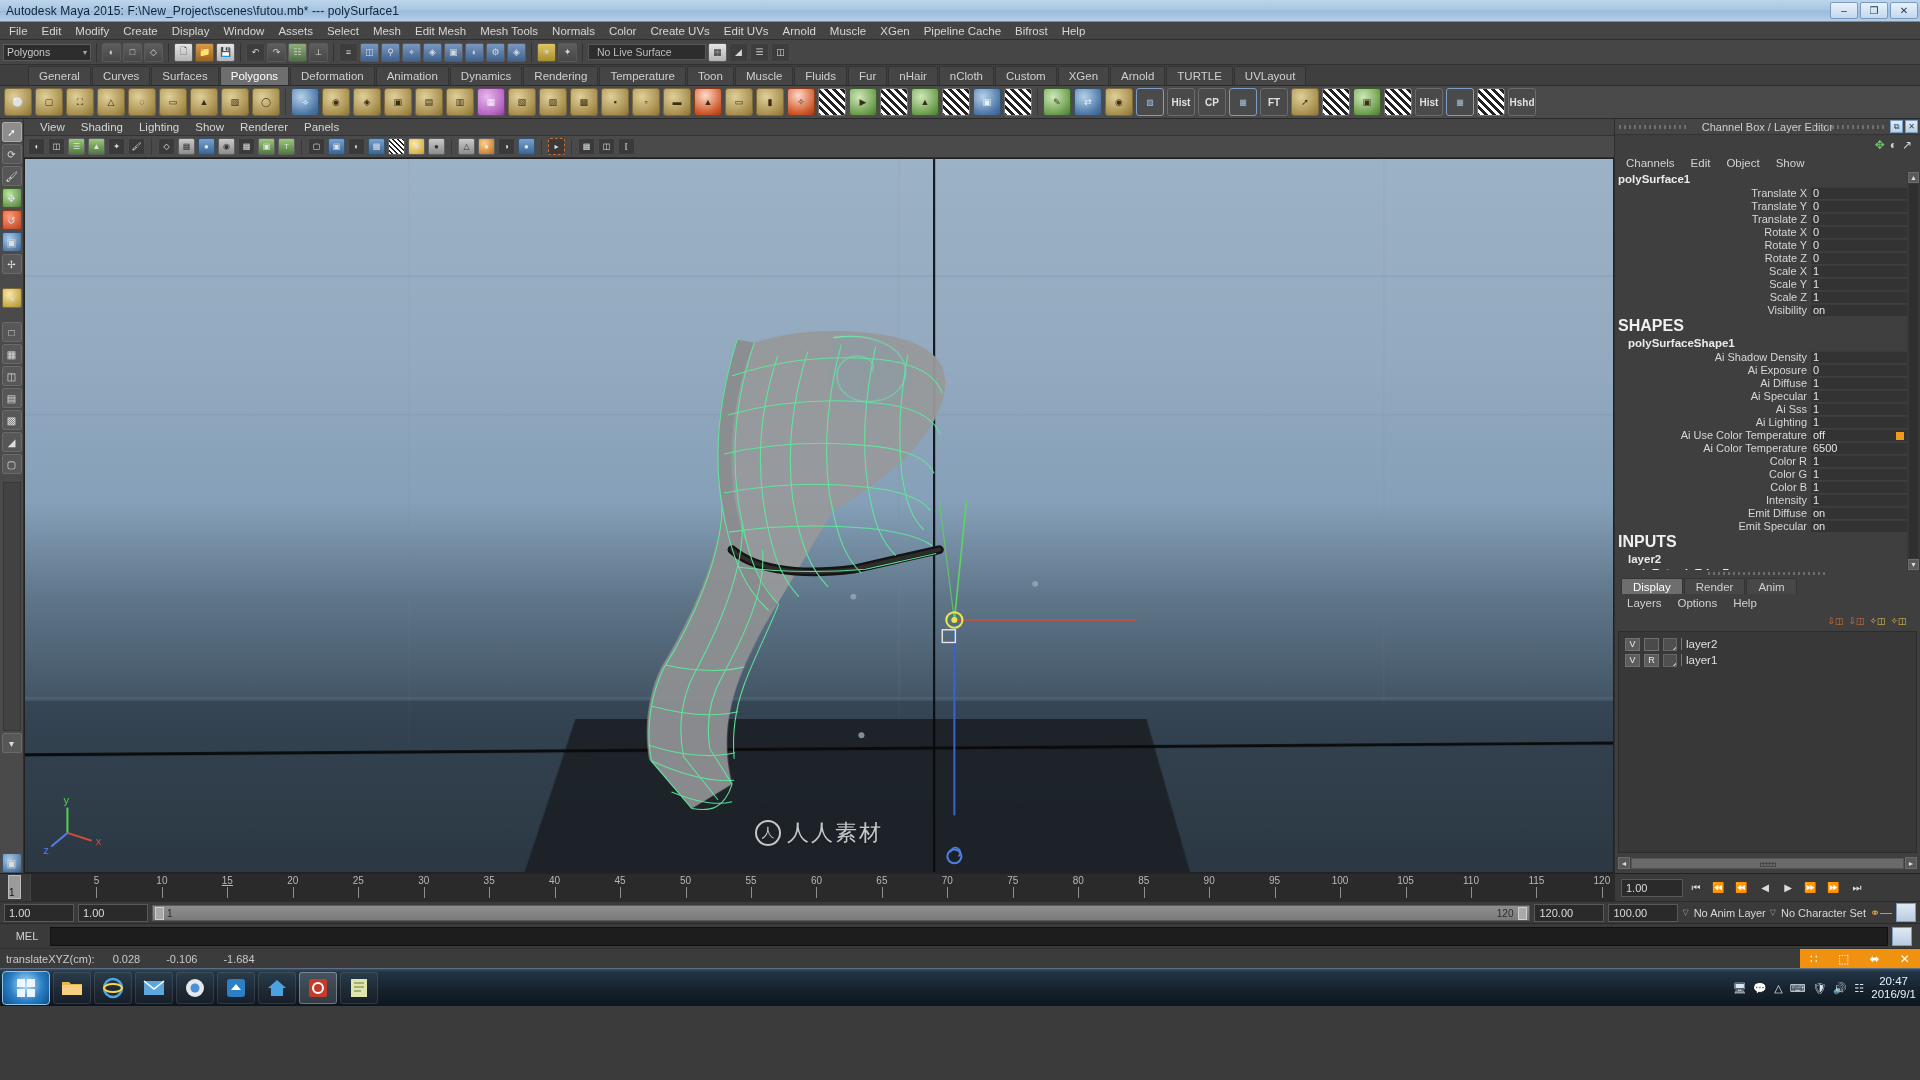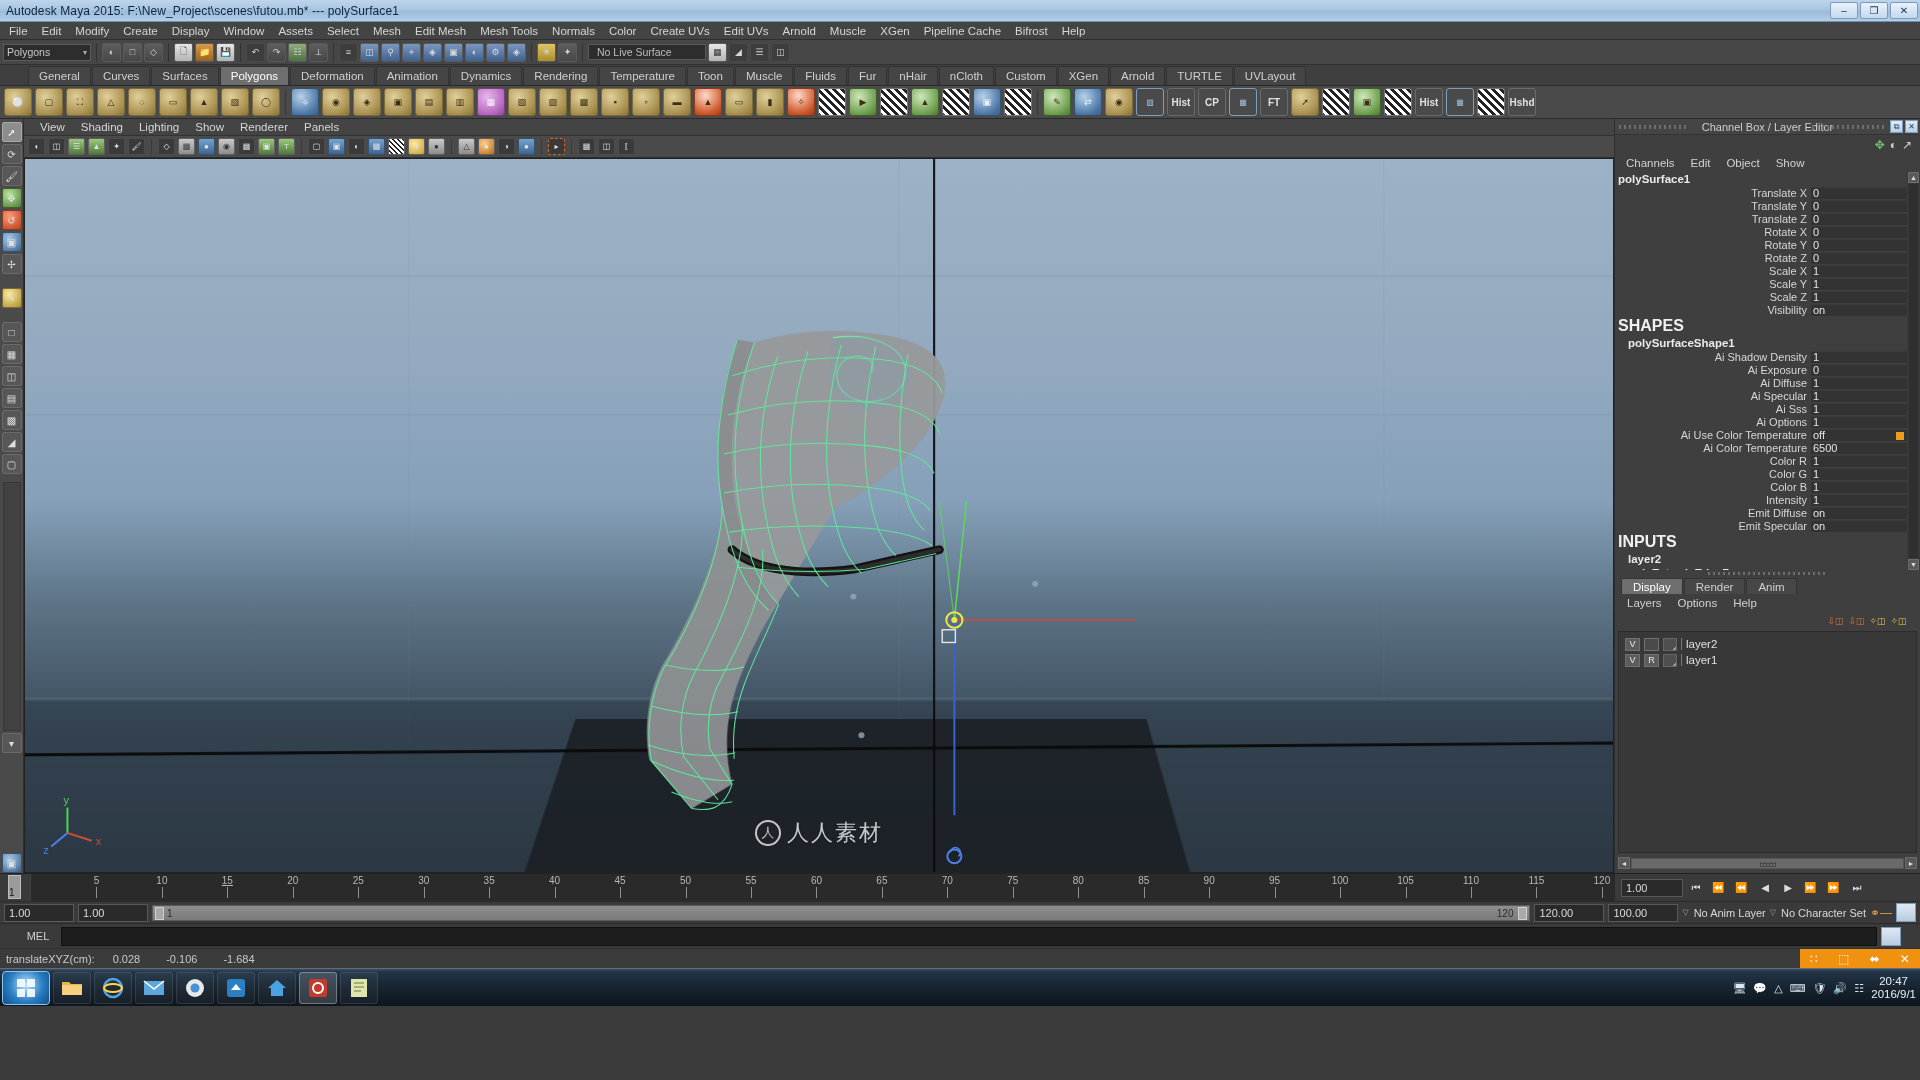--- a/index.html
+++ b/index.html
@@ -213,21 +213,21 @@
   #rangerow{height:22px;background:#3a3a3a;display:flex;align-items:center;gap:4px;padding:0 4px;border-top:1px solid #2b2b2b;}
   #rangebar{flex:1;height:16px;background:linear-gradient(180deg,#8e8e8e,#7b7b7b);border:1px solid #5a5a5a;position:relative;}
   #rangebar .lh{position:absolute;left:2px;top:1px;width:9px;height:13px;background:#a9a9a9;border:1px solid #cfcfcf;}
   #rangebar .rh{position:absolute;right:2px;top:1px;width:9px;height:13px;background:#a9a9a9;border:1px solid #cfcfcf;}
   #rangebar .l1{position:absolute;left:14px;top:2px;font-size:10px;color:#2b2b2b;}
   #rangebar .l2{position:absolute;right:16px;top:2px;font-size:10px;color:#2b2b2b;}
   .dropcombo{height:18px;background:#3a3a3a;border:none;color:#d8d8d8;font-size:11px;display:flex;align-items:center;gap:5px;}
   .dropcombo .cv{color:#d8d8d8;}
   .dropcombo .ch{font-size:8px;color:#999;}
   
-  #melrow{height:25px;background:#3a3a3a;display:flex;align-items:center;gap:4px;padding:0 19px;border-top:1px solid #2b2b2b;}
+  #melrow{height:25px;background:#3a3a3a;display:flex;align-items:center;gap:4px;padding:0 8px;border-top:1px solid #2b2b2b;}
   #melrow .mlabel{width:38px;text-align:center;font-size:11px;color:#d0d0d0;}
   #melinput{flex:1;height:19px;background:#1d1d1d;border:1px solid #111;}
   .mrbtn{width:20px;height:19px;background:linear-gradient(180deg,#dfe9f4,#b9cbe0);border:1px solid #7e9cba;}
   
   #helpline{height:20px;background:#3b3b3b;display:flex;align-items:center;padding-left:6px;gap:18px;
      font-size:11px;color:#c9c9c9;position:relative;border-top:1px solid #313131;}
   #helpline .coords{display:flex;gap:26px;}
   #orangebox{position:absolute;right:0;top:0;height:20px;width:120px;background:#f0920f;
      display:flex;align-items:center;justify-content:space-around;color:#fff;font-size:12px;}
   
@@ -676,21 +676,21 @@
             </div>
             <div class="cbrow">
               <div class="lbl">Ai Specular</div>
               <div class="val">1</div>
             </div>
             <div class="cbrow">
               <div class="lbl">Ai Sss</div>
               <div class="val">1</div>
             </div>
             <div class="cbrow">
-              <div class="lbl">Ai Options</div>
+              <div class="lbl">Ai Lighting</div>
               <div class="val">1</div>
             </div>
             <div class="cbrow">
               <div class="lbl">Ai Use Color Temperature</div>
               <div class="val">off<span class="sw" style="background: rgb(240, 154, 30);"></span></div>
             </div>
             <div class="cbrow">
               <div class="lbl">Ai Color Temperature</div>
               <div class="val">6500</div>
             </div>

